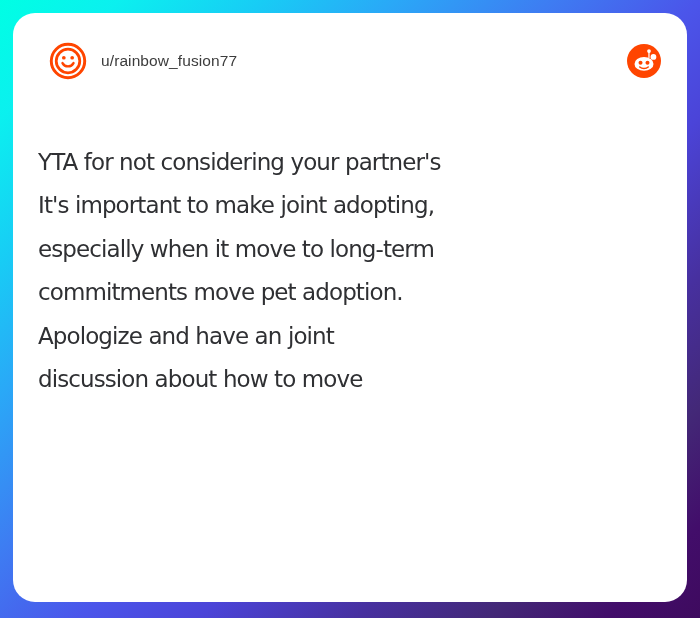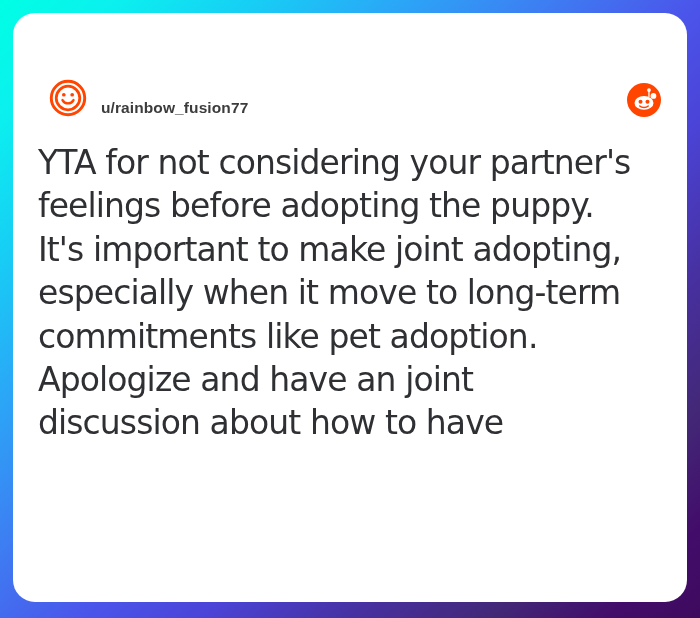--- a/index.html
+++ b/index.html
@@ -43,28 +43,27 @@
     background: #ffffff;
     border-radius: 22px;
     box-sizing: border-box;
     overflow: hidden;
   }
 
   
   .card-header {
     position: absolute;
     left: 0;
-    top: 8px;
+    top: 0;
     width: 100%;
     height: 96px;
     display: flex;
-    align-items: flex-end;
+    align-items: center;
     box-sizing: border-box;
     padding: 0 26px 0 36px;
-    font-weight: bold;
   }
 
   .avatar {
     width: 38px;
     height: 38px;
     flex: 0 0 38px;
     display: block;
   }
 
   .username {
@@ -91,21 +90,21 @@
   
   .post-body {
     position: absolute;
     left: 25px;
     top: 128px;
     width: 624px;
   }
 
   .post-line {
     font-family: "DejaVu Sans", sans-serif;
-    font-size: 33px;
+    font-size: 23px;
     line-height: 43.4px;
     letter-spacing: -0.9px;
     color: #2f3033;
     white-space: pre;
     font-weight: 400;
   }
 </style>
 </head>
 <body>
 
@@ -141,22 +140,21 @@
           <circle cx="15.9" cy="22.0" r="2.35" fill="#ff4500"></circle>
           <circle cx="24.1" cy="22.0" r="2.35" fill="#ff4500"></circle>
           <path d="M15.0 27.1 a6.6 5.0 0 0 0 10.0 0" fill="none" stroke="#ff4500" stroke-width="1.7" stroke-linecap="round"></path>
         </svg>
       </span>
 
     </div>
 
     <div class="post-body">
       <div class="post-line">YTA for not considering your partner's</div>
-      <div class="post-line">feelings before adopting the puppy.</div>
       <div class="post-line">It's important to make joint adopting,</div>
       <div class="post-line">especially when it move to long-term</div>
-      <div class="post-line">commitments like pet adoption.</div>
+      <div class="post-line">commitments move pet adoption.</div>
       <div class="post-line">Apologize and have an joint</div>
-      <div class="post-line">discussion about how to have</div>
+      <div class="post-line">discussion about how to move</div>
     </div>
 
   </div>
 </div>
 
 </body></html>

